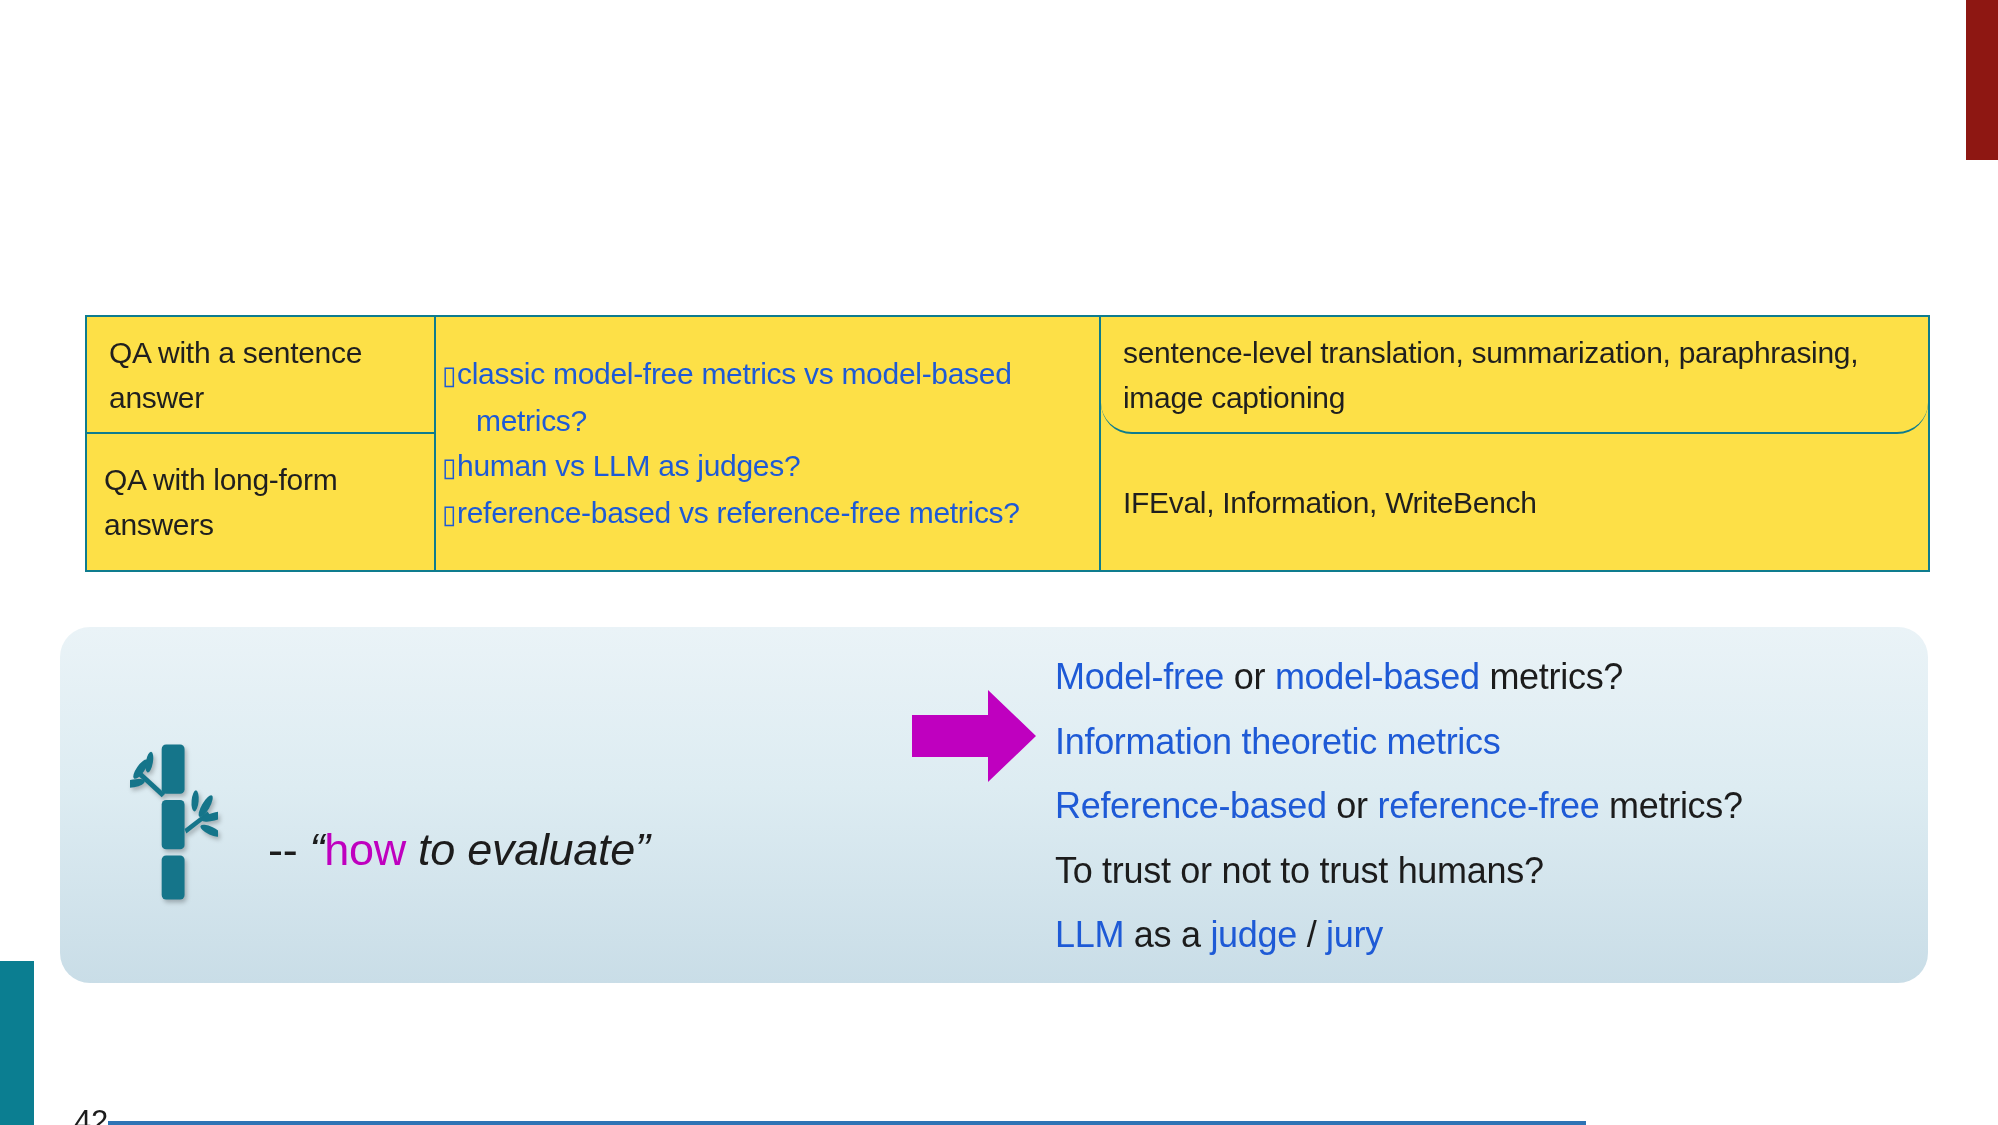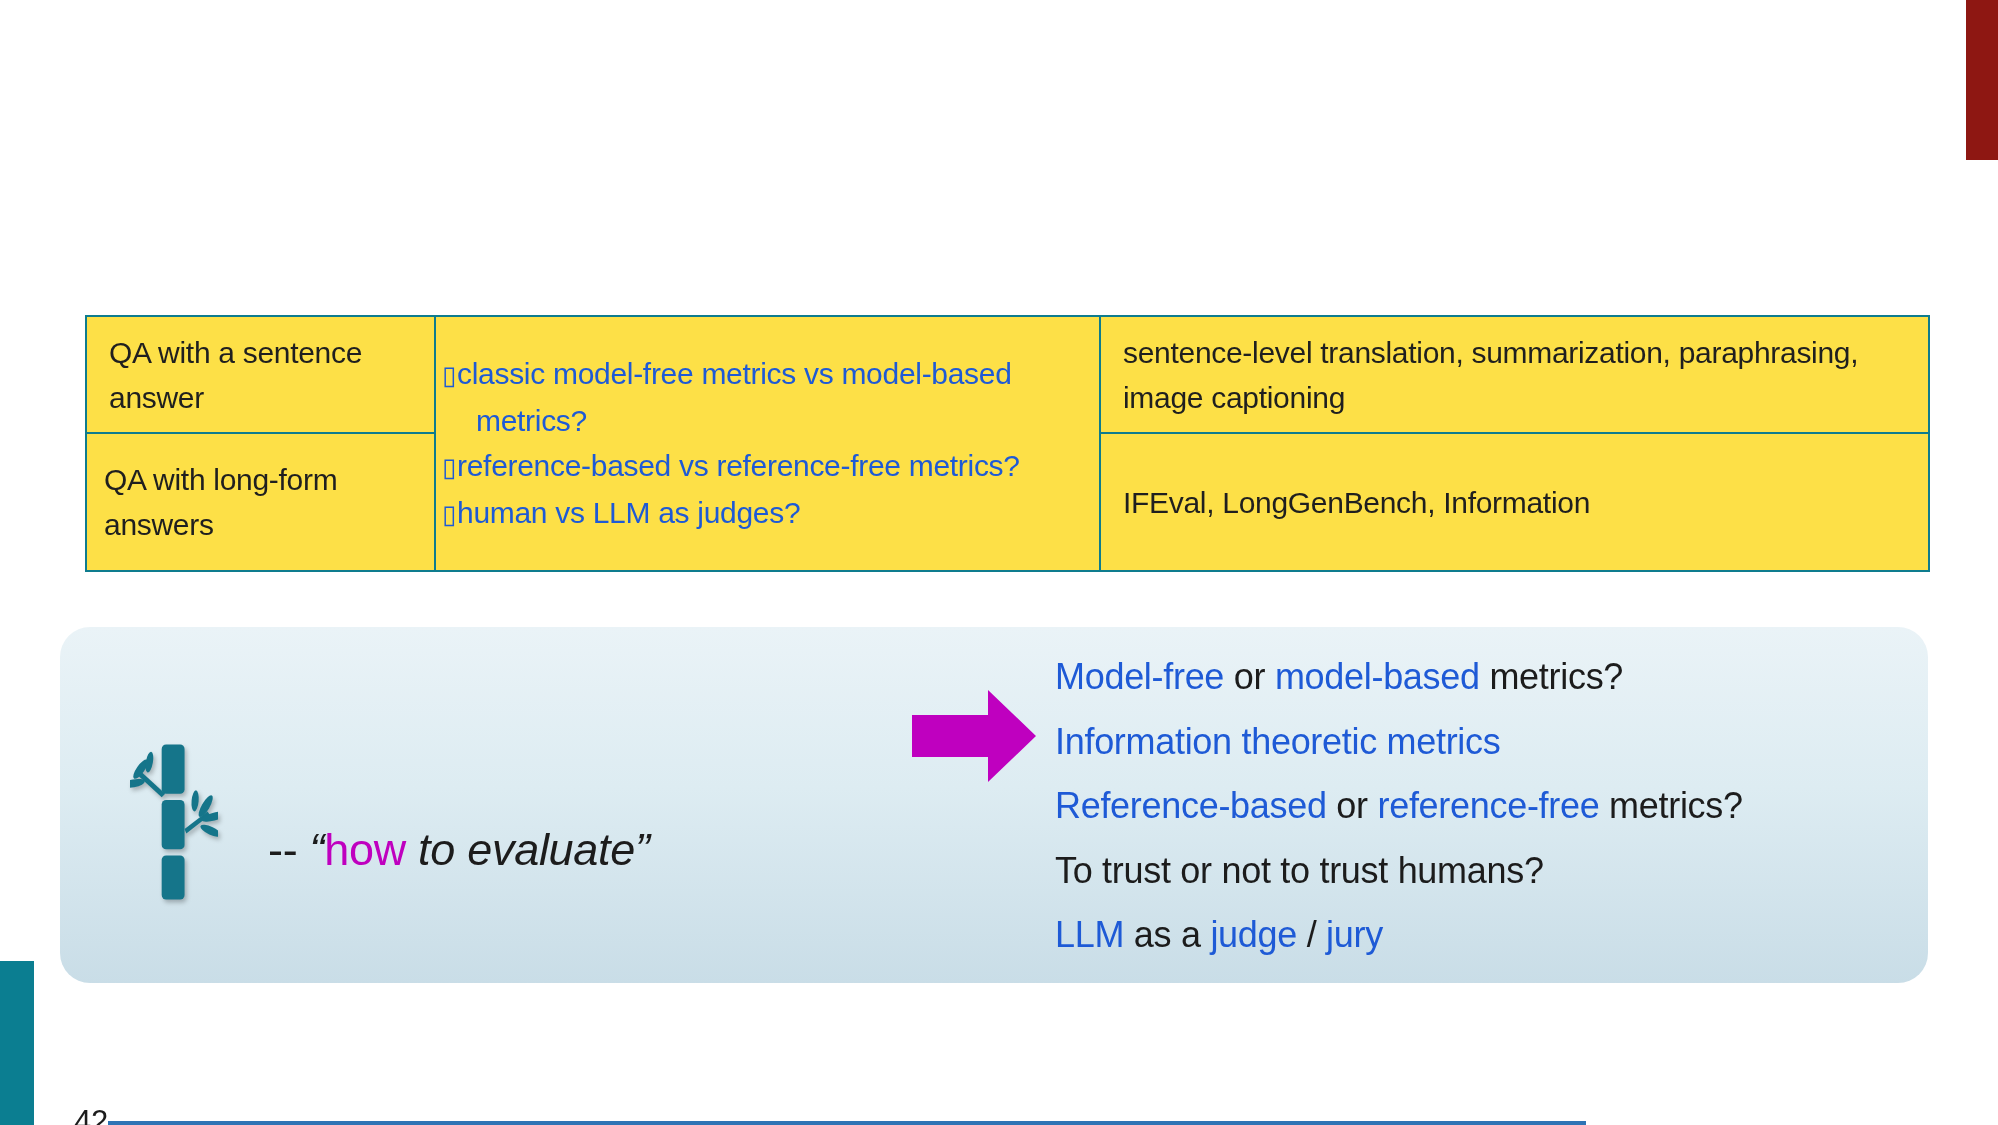--- a/index.html
+++ b/index.html
@@ -17,21 +17,21 @@
     position:absolute;left:85px;top:315px;width:1841px;
     display:grid;grid-template-columns:347px 667px 1fr;grid-template-rows:117px 136px;
     border:2px solid var(--table-border);background:#fde047;
     font-size:30px;line-height:45px;color:#1f1f1f;
   }
   .cell{display:flex;align-items:center;padding:4px 22px;}
   .c-task1{grid-column:1;grid-row:1;border-bottom:2px solid var(--table-border);}
   .c-task2{grid-column:1;grid-row:2;padding-left:17px;}
   .c-questions{grid-column:2;grid-row:1 / span 2;border-left:2px solid var(--table-border);
                border-right:2px solid var(--table-border);color:var(--blue);padding:4px 6px;}
-  .c-bench1{grid-column:3;grid-row:1;border-bottom:2px solid var(--table-border);}
+  .c-bench1{grid-column:3;grid-row:1;border-bottom:2px solid var(--table-border);border-radius:31px;}
   .c-bench2{grid-column:3;grid-row:2;}
   .q-list{list-style:none;margin:0;padding:0;}
   .q-list li{width:560px;padding-left:34px;text-indent:-34px;}
   .q-marker{display:inline;font-size:26px;margin-right:1px;}
   
   .panel{
     position:absolute;left:60px;top:627px;width:1868px;height:356px;border-radius:30px;
     background:linear-gradient(180deg,#eaf3f7 0%,#ddecf2 45%,#c9dde7 100%);
   }
   .bamboo{position:absolute;left:130px;top:742px;width:88px;height:160px;
@@ -55,29 +55,29 @@
   <div class="tbl">
     <div class="cell c-task1">
       <span>QA with a sentence answer</span>
     </div>
     <div class="cell c-task2">
       <span>QA with long-form answers</span>
     </div>
     <div class="cell c-questions">
       <ul class="q-list">
         <li><span class="q-marker">▯</span><span>classic model-free metrics vs model-based metrics?</span></li>
+        <li><span class="q-marker">▯</span><span>human vs LLM as judges?</span></li>
         <li><span class="q-marker">▯</span><span>reference-based vs reference-free metrics?</span></li>
-        <li><span class="q-marker">▯</span><span>human vs LLM as judges?</span></li>
       </ul>
     </div>
     <div class="cell c-bench1">
       <span>sentence-level translation, summarization, paraphrasing, image captioning</span>
     </div>
     <div class="cell c-bench2">
-      <span>IFEval, LongGenBench, Information</span>
+      <span>IFEval, Information, WriteBench</span>
     </div>
   </div>
 
   <div class="panel"></div>
 
   <svg class="bamboo" viewBox="0 0 100 180" xmlns="http://www.w3.org/2000/svg">
     <g fill="#15758a">
       <rect x="36" y="2" width="26" height="56" rx="5"></rect>
       <rect x="36" y="65" width="26" height="56" rx="5"></rect>
       <rect x="36" y="128" width="26" height="50" rx="5"></rect>

